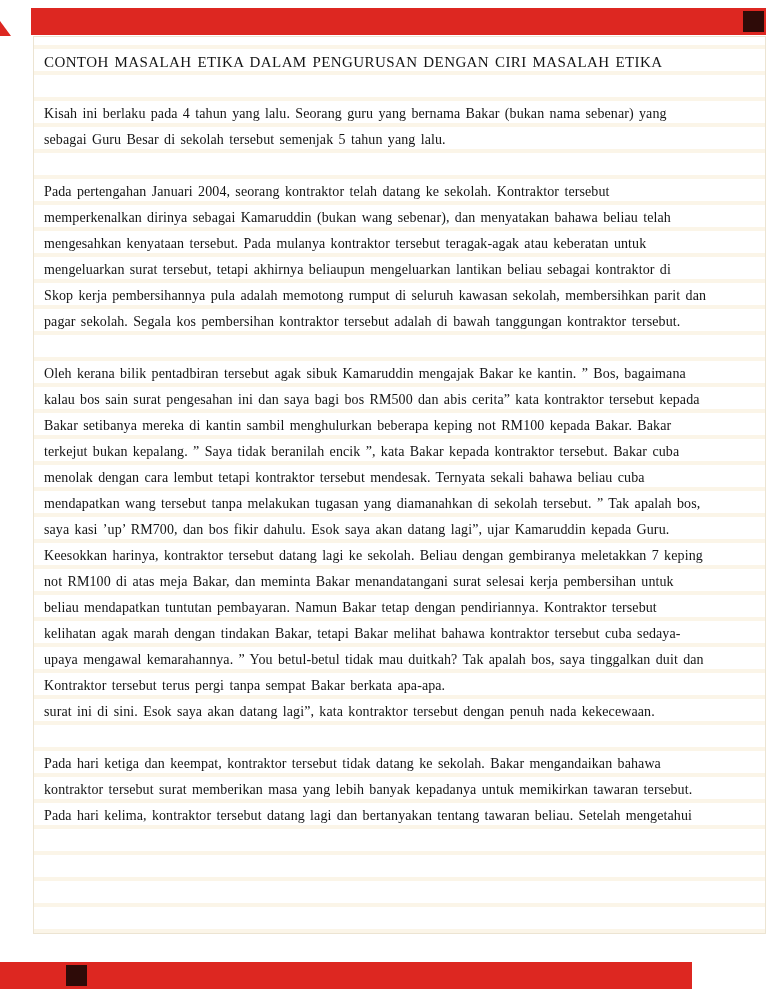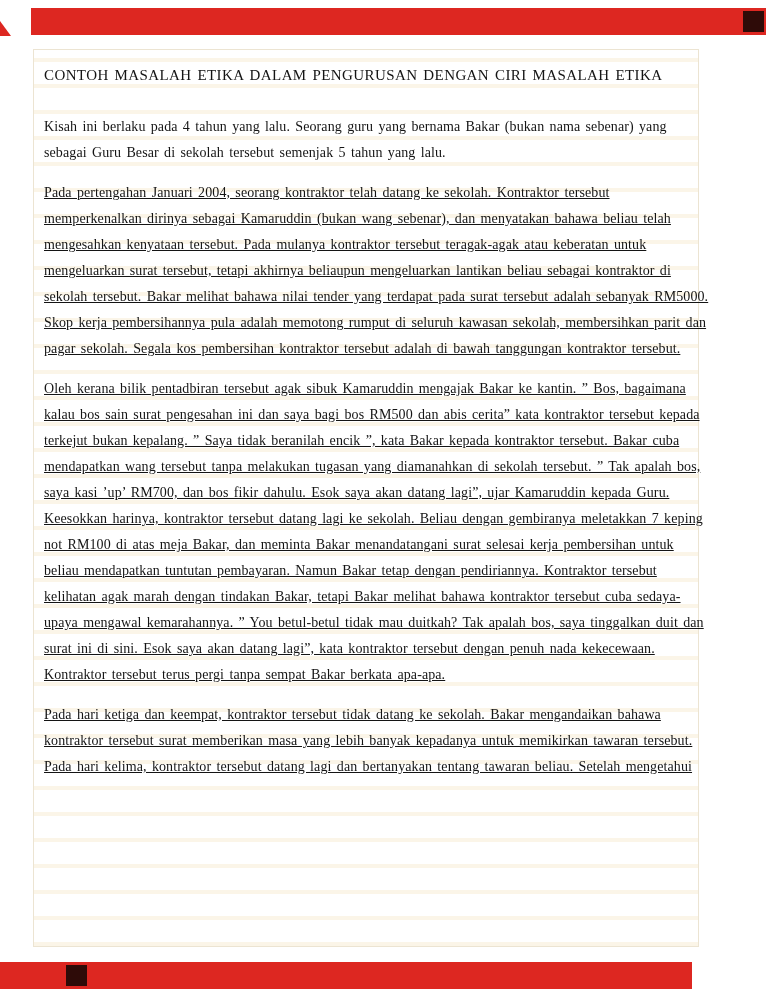--- a/index.html
+++ b/index.html
@@ -43,22 +43,22 @@
   .bottom-bar .bar-square {
     position: absolute;
     top: 3px; left: 66px;
     width: 21px; height: 21px;
     background: #2e0b08;
   }
 
   
   .page {
     position: absolute;
-    top: 49px; left: 33px;
-    width: 666px; height: 898px;
+    top: 36px; left: 33px;
+    width: 733px; height: 898px;
     background-color: #ffffff;
     background-image: repeating-linear-gradient(
       180deg,
       #fbf5e8 0px, #fbf5e8 4px,
       #ffffff 4px, #ffffff 26px
     );
     background-position: 0 8px;
     border: 1px solid #ece4d2;
     padding: 12px 10px 0 10px;
   }
@@ -74,21 +74,21 @@
   .title-line {
     font-size: 15px;
     letter-spacing: 0.4px;
   }
   .heading-line {
     font-size: 15px;
     letter-spacing: 0.2px;
   }
   .spacer-line { height: 26px; }
 
-  .para + .para { margin-top: 14px; text-decoration: underline; }
+  .para + .para { margin-top: 26px; }
 </style>
 </head>
 <body>
 
 <div class="top-bar">
   <div class="bar-square"></div>
 </div>
 <div class="corner-flag"></div>
 
 <div class="page">
@@ -97,37 +97,38 @@
   <div id="doc-body">
       <div class="para">
         <div class="line">Kisah ini berlaku pada 4 tahun yang lalu.  Seorang guru yang bernama Bakar (bukan nama sebenar) yang</div>
         <div class="line">sebagai Guru Besar di sekolah tersebut semenjak 5 tahun yang lalu.</div>
       </div>
       <div class="para">
         <div class="line">Pada pertengahan Januari 2004, seorang kontraktor telah datang ke sekolah.  Kontraktor tersebut</div>
         <div class="line">memperkenalkan dirinya sebagai Kamaruddin (bukan wang sebenar), dan menyatakan bahawa beliau telah</div>
         <div class="line">mengesahkan kenyataan tersebut. Pada mulanya kontraktor tersebut teragak-agak atau keberatan untuk</div>
         <div class="line">mengeluarkan surat tersebut, tetapi akhirnya beliaupun mengeluarkan lantikan beliau sebagai kontraktor di</div>
-        <div class="line">sekolah tersebut. Bakar melihat bahawa nilai tender yang terdapat pada surat tersebut adalah sebanyak RM5000.</div>
         <div class="line">Skop kerja pembersihannya pula adalah memotong rumput di seluruh kawasan sekolah, membersihkan parit dan</div>
         <div class="line">pagar sekolah. Segala kos pembersihan kontraktor tersebut adalah di bawah tanggungan kontraktor tersebut.</div>
       </div>
       <div class="para">
         <div class="line">Oleh kerana bilik pentadbiran tersebut agak sibuk Kamaruddin mengajak Bakar ke kantin. ” Bos, bagaimana</div>
         <div class="line">kalau bos sain surat pengesahan ini dan saya bagi bos RM500 dan abis cerita” kata kontraktor tersebut kepada</div>
+        <div class="line">Bakar setibanya mereka di kantin sambil menghulurkan beberapa keping not RM100 kepada Bakar. Bakar</div>
         <div class="line">terkejut bukan kepalang.  ” Saya tidak beranilah encik ”, kata Bakar kepada kontraktor tersebut. Bakar cuba</div>
+        <div class="line">menolak dengan cara lembut tetapi kontraktor tersebut mendesak. Ternyata sekali bahawa beliau cuba</div>
         <div class="line">mendapatkan wang tersebut tanpa melakukan tugasan yang diamanahkan di sekolah tersebut. ” Tak apalah bos,</div>
         <div class="line">saya kasi ’up’ RM700, dan bos fikir dahulu. Esok saya akan datang lagi”, ujar Kamaruddin kepada Guru.</div>
         <div class="line">Keesokkan harinya, kontraktor tersebut datang lagi ke sekolah. Beliau dengan gembiranya meletakkan 7 keping</div>
         <div class="line">not RM100 di atas meja Bakar, dan meminta Bakar menandatangani surat selesai kerja pembersihan untuk</div>
         <div class="line">beliau mendapatkan tuntutan pembayaran. Namun Bakar tetap dengan pendiriannya.  Kontraktor tersebut</div>
         <div class="line">kelihatan agak marah dengan tindakan Bakar, tetapi Bakar melihat bahawa kontraktor tersebut cuba sedaya-</div>
         <div class="line">upaya mengawal kemarahannya. ” You betul-betul tidak mau duitkah? Tak apalah bos, saya tinggalkan duit dan</div>
+        <div class="line">Kontraktor tersebut terus pergi tanpa sempat Bakar berkata apa-apa.</div>
         <div class="line">surat ini di sini.  Esok saya akan datang lagi”, kata kontraktor tersebut dengan penuh nada kekecewaan.</div>
-        <div class="line">Kontraktor tersebut terus pergi tanpa sempat Bakar berkata apa-apa.</div>
       </div>
       <div class="para">
         <div class="line">Pada hari ketiga dan keempat, kontraktor tersebut tidak datang ke sekolah. Bakar mengandaikan bahawa</div>
         <div class="line">kontraktor tersebut surat memberikan masa yang lebih banyak kepadanya untuk memikirkan tawaran tersebut.</div>
         <div class="line">Pada hari kelima, kontraktor tersebut datang lagi dan bertanyakan tentang tawaran beliau. Setelah mengetahui</div>
       </div>
     </div>
 </div>
 
 <div class="bottom-bar">

